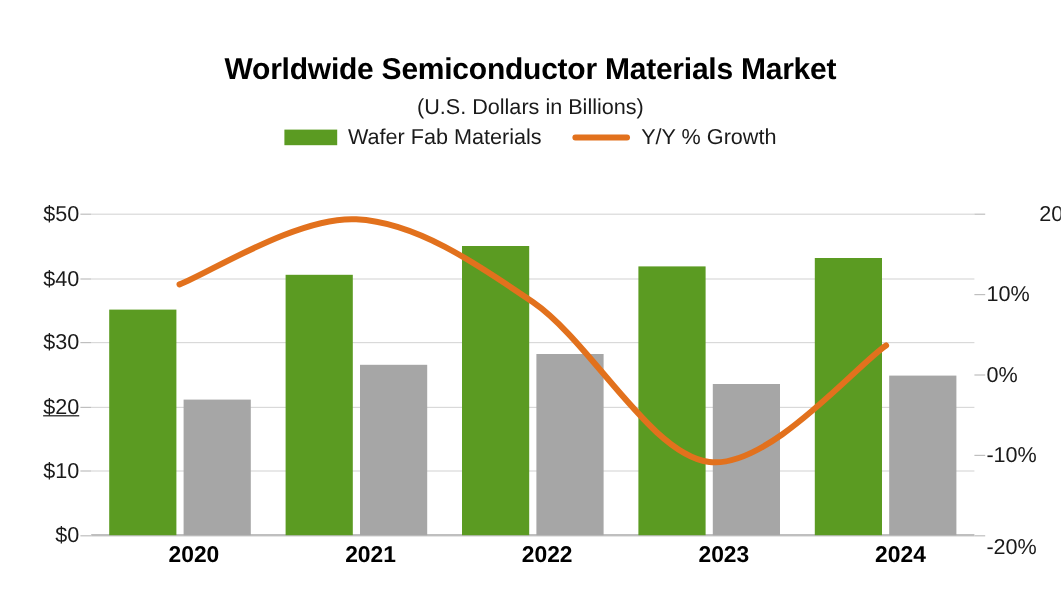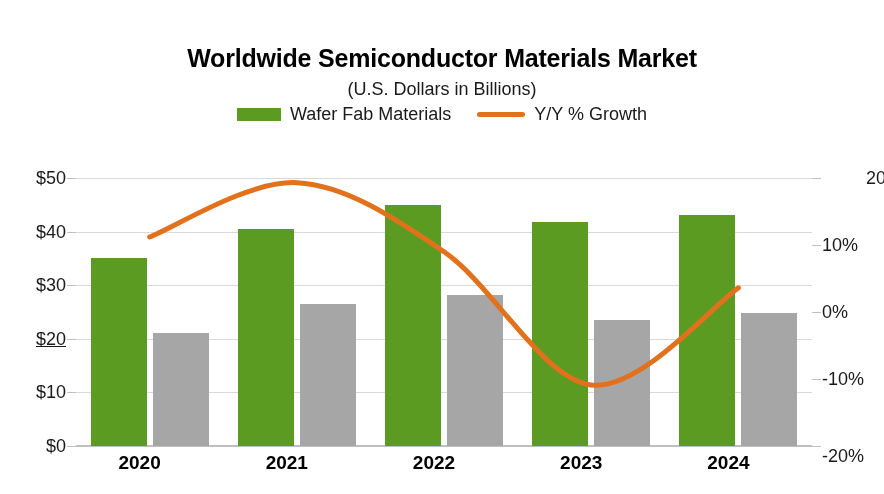--- a/index.html
+++ b/index.html
@@ -51,21 +51,21 @@
   .groups{position:absolute;left:0;top:0;width:100%;height:100%;display:flex;}
   .group{flex:1 1 0;position:relative;height:100%;display:flex;
          justify-content:center;align-items:flex-end;gap:6px;}
   .bar{width:56px;display:block;}
   .bar.green{background:#5B9B22;}
   .bar.gray{background:#A6A6A6;}
 
   .line-layer{position:absolute;left:0;top:0;width:736px;height:268px;overflow:visible;}
 
   
-  .xlabels{position:absolute;left:66px;top:452px;width:736px;display:flex;}
+  .xlabels{position:absolute;left:88px;top:452px;width:736px;display:flex;}
   .xlabel{flex:1 1 0;text-align:center;font-size:19px;font-weight:bold;color:#000000;}
 </style>
 </head>
 <body>
 
 <div id="chart-root">
 
   <div class="title-block">
     <div class="chart-title">Worldwide Semiconductor Materials Market</div>
     <div class="chart-subtitle">(U.S. Dollars in Billions)</div>

